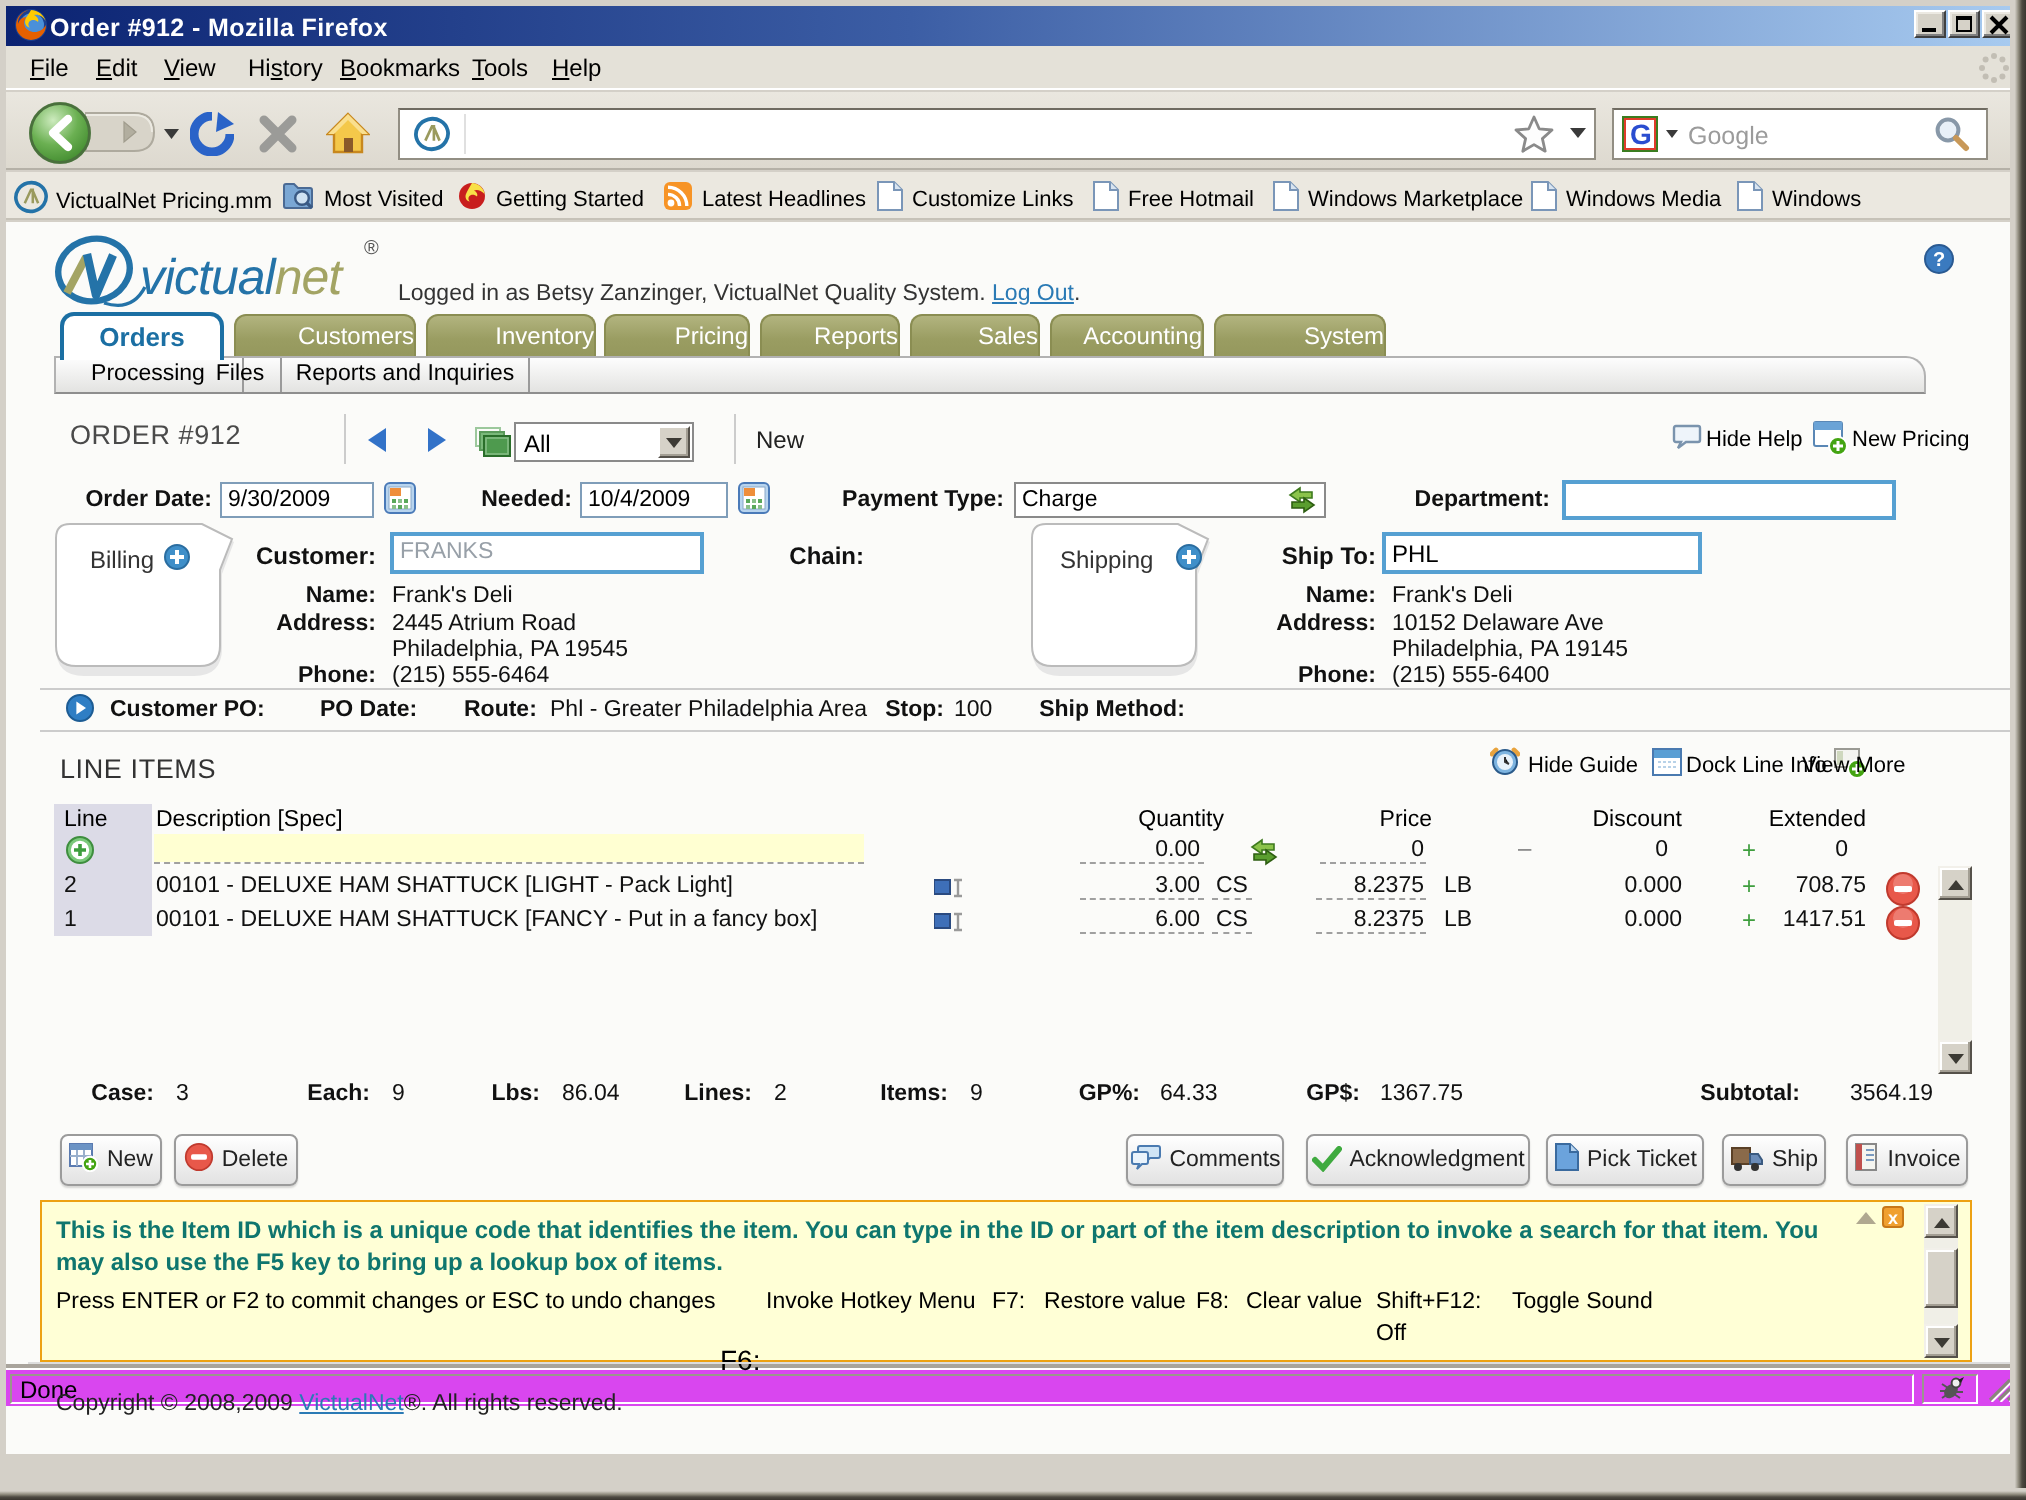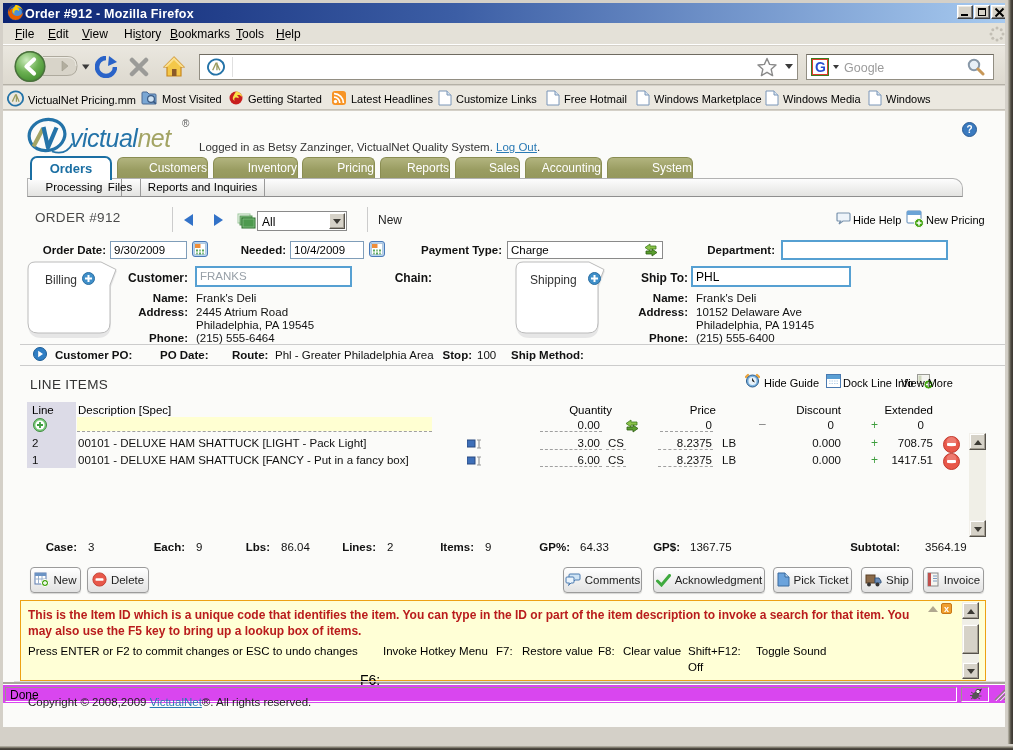--- a/index.html
+++ b/index.html
@@ -345,21 +345,21 @@
 <svg class="abs" style="left:33px;top:347px" width="14" height="14" viewBox="0 0 14 14">
     <circle cx="7" cy="7" r="6.5" fill="#2f7ec4" stroke="#1d5c94"></circle>
     <path d="M5.2 3.8 L10 7 L5.2 10.2Z" fill="#fff"></path>
   </svg>
 <div class="lbl" style="left:55px;top:349px;white-space:nowrap;text-align:left">Customer PO:</div>
 <div class="lbl" style="left:160px;top:349px;width:55px;text-align:left">PO Date:</div>
 <div class="lbl" style="left:232px;top:349px;width:40px;text-align:left">Route:</div>
 <div class="val" style="left:275px;top:349px">Phl - Greater Philadelphia Area</div>
 <div class="lbl" style="left:440px;top:349px;width:32px;text-align:right">Stop:</div>
 <div class="val" style="left:477px;top:349px">100</div>
-<div class="lbl" style="left:511px;top:349px;width:90px;text-align:left">Ship Method:</div>
+<div class="lbl" style="left:511px;top:349px;width:90px;text-align:center">Ship Method:</div>
 
 <div class="abs b" style="left:30px;top:377px;font-size:13.5px;color:#333;letter-spacing:.3px">LINE ITEMS</div>
 <svg class="abs" style="left:745px;top:373px" width="15" height="15" viewBox="0 0 15 15">
     <path d="M3 2 L1 4 M12 2 L14 4" stroke="#e8a33d" stroke-width="2.4" stroke-linecap="round"></path>
     <circle cx="7.5" cy="8" r="6" fill="#7db4e0" stroke="#2a5a8a"></circle>
     <circle cx="7.5" cy="8" r="4" fill="#e8f2fa"></circle>
     <path d="M7.5 5.5 V8 L9.5 9" stroke="#333" stroke-width="1"></path>
   </svg>
 <div class="abs" style="left:764px;top:377px;font-size:11px">Hide Guide</div>
 <svg class="abs" style="left:826px;top:374px" width="15" height="14" viewBox="0 0 15 14">
@@ -501,21 +501,21 @@
       <circle cx="4" cy="10.5" r="2" fill="#333"></circle>
       <circle cx="12.5" cy="10.5" r="2" fill="#333"></circle>
     </svg>Ship</div>
 <div class="btn" style="left:923px;width:61px;line-height:24px"><svg width="13" height="15" viewBox="0 0 13 15">
       <rect x="1" y="1" width="10" height="13" fill="#f5f5f0" stroke="#888"></rect>
       <rect x="1" y="1" width="3" height="13" fill="#c0504d"></rect>
       <path d="M6 4 H10 M6 6.5 H10 M6 9 H10" stroke="#7a9ac0" stroke-width="1"></path>
     </svg>Invoice</div>
 
 <div class="abs" style="left:20px;top:600px;width:966px;height:81px;background:#ffffd6;border:1px solid #eda113"></div>
-<div class="abs" style="left:28px;top:607px;font-size:12px;font-weight:bold;color:#b91c1c;line-height:16px">This is the Item ID which is a unique code that identifies the item. You can type in the ID or part of the item description to invoke a search for that item. You<br>may also use the F5 key to bring up a lookup box of items.</div>
+<div class="abs" style="left:28px;top:607px;font-size:12px;font-weight:bold;color:#0f766e;line-height:16px">This is the Item ID which is a unique code that identifies the item. You can type in the ID or part of the item description to invoke a search for that item. You<br>may also use the F5 key to bring up a lookup box of items.</div>
 <div class="abs" style="left:28px;top:645px;font-size:11.5px;color:#000">Press ENTER or F2 to commit changes or ESC to undo changes</div>
 <div class="abs b" style="left:360px;top:672px;font-size:14px">F6:</div>
 <div class="abs" style="left:383px;top:645px;font-size:11.5px">Invoke Hotkey Menu</div>
 <div class="abs b" style="left:496px;top:645px;font-size:11.5px">F7:</div>
 <div class="abs" style="left:522px;top:645px;font-size:11.5px">Restore value</div>
 <div class="abs b" style="left:598px;top:645px;font-size:11.5px">F8:</div>
 <div class="abs" style="left:623px;top:645px;font-size:11.5px">Clear value</div>
 <div class="abs b" style="left:688px;top:645px;font-size:11.5px">Shift+F12:</div>
 <div class="abs" style="left:756px;top:645px;font-size:11.5px">Toggle Sound</div>
 <div class="abs" style="left:688px;top:661px;font-size:11.5px">Off</div>

